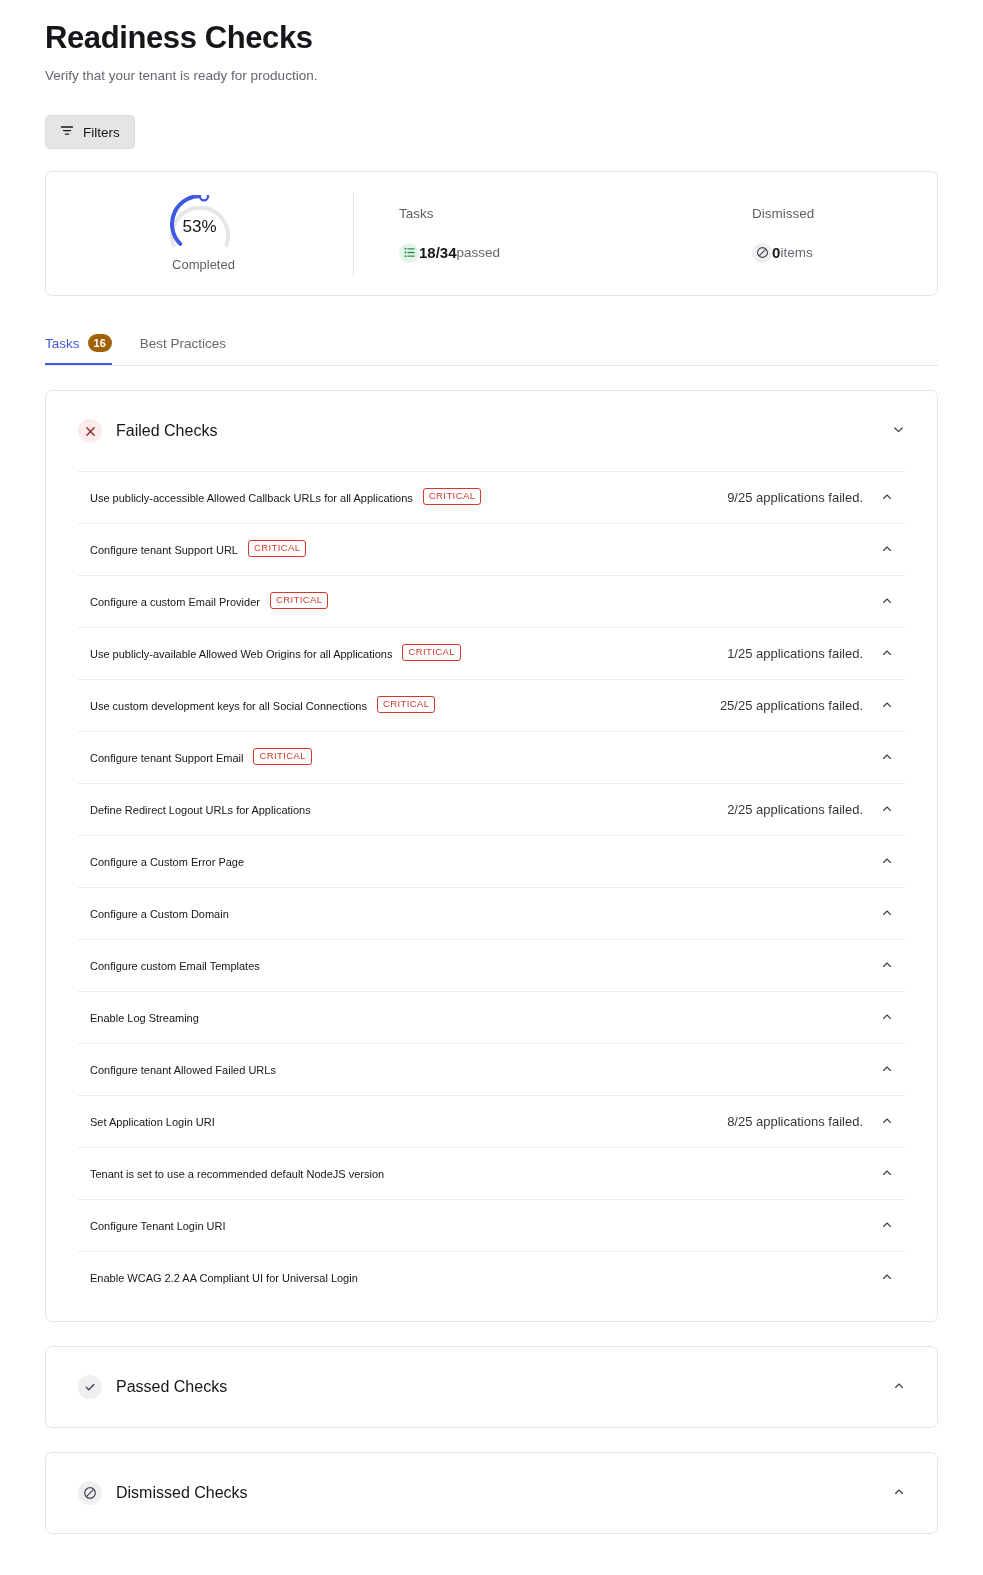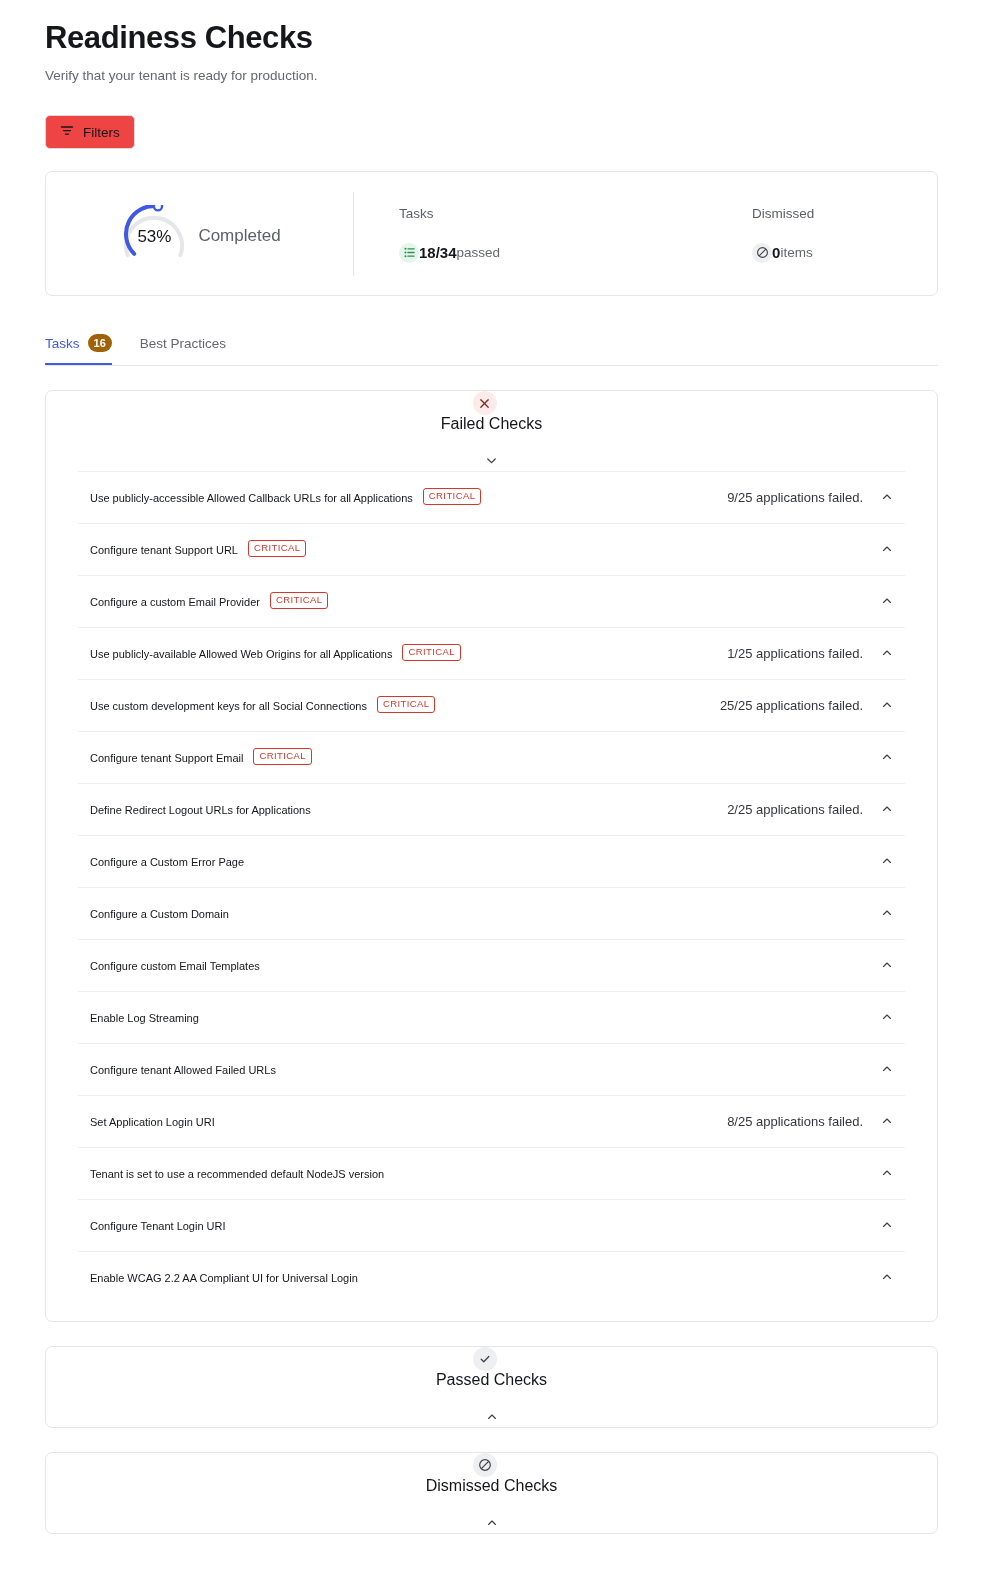--- a/index.html
+++ b/index.html
@@ -40,21 +40,21 @@
   }
 
   
   .filters-row { padding-top: 30px; }
   .filters-btn {
     display: inline-flex;
     align-items: center;
     gap: 9px;
     height: 34px;
     padding: 0 14px;
-    background: #ef4444;
+    background: #e5e5e5;
     border: 1px solid #d9dadd;
     border-radius: 5px;
     font-size: 13.5px;
     color: #15171a;
     cursor: pointer;
     font-family: inherit;
   }
   .filter-icon { display: block; }
 
   
@@ -64,37 +64,37 @@
     border-radius: 7px;
     background: #fff;
     height: 125px;
     display: flex;
     align-items: center;
     box-sizing: border-box;
   }
   .gauge-block {
     width: 307px;
     display: flex;
-    flex-direction: row;
+    flex-direction: column;
     align-items: center;
     justify-content: center;
     flex: none;
   }
   .gauge-wrap { position: relative; width: 72px; height: 58px; }
   .gauge-pct {
     position: absolute;
     left: 0; right: 0;
     top: 22px;
     text-align: center;
     font-size: 17px;
     font-weight: 400;
     color: #15171a;
   }
   .gauge-label {
-    font-size: 17px;
+    font-size: 13px;
     color: #5c5f66;
     margin-top: 4px;
     margin-left: 8px;
   }
   .v-divider {
     width: 1px;
     height: 84px;
     background: #e4e5e8;
     flex: none;
   }
@@ -170,21 +170,20 @@
     border-radius: 7px;
     background: #fff;
     box-sizing: border-box;
   }
   .group-header {
     display: flex;
     align-items: center;
     height: 80px;
     padding: 0 32px;
     cursor: pointer;
-    flex-direction: column;
   }
   .group-icon {
     width: 24px; height: 24px;
     border-radius: 50%;
     display: flex;
     align-items: center;
     justify-content: center;
     flex: none;
     margin-right: 14px;
   }

